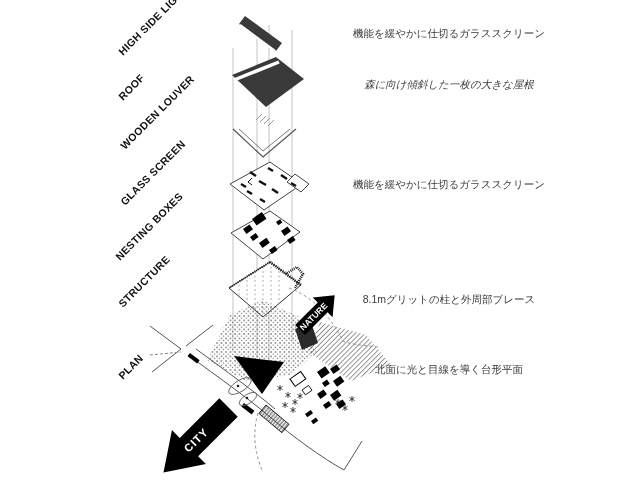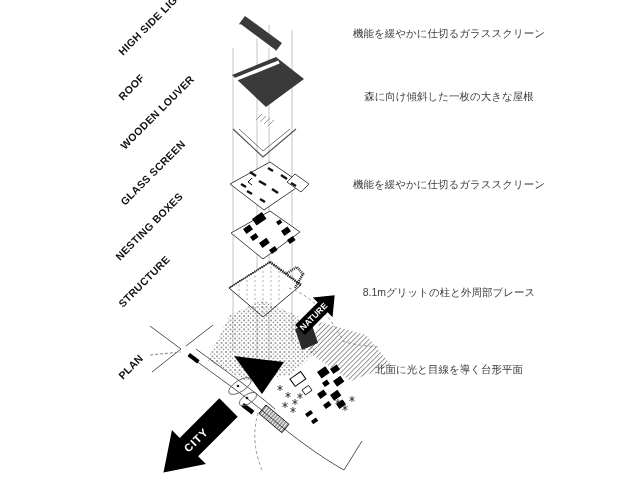--- a/index.html
+++ b/index.html
@@ -26,23 +26,23 @@
 
   <div class="llabel" style="left:125px;top:45px;">HIGH SIDE LIGHT</div>
   <div class="llabel" style="left:125px;top:90px;">ROOF</div>
   <div class="llabel" style="left:127px;top:139px;">WOODEN LOUVER</div>
   <div class="llabel" style="left:127px;top:195px;">GLASS SCREEN</div>
   <div class="llabel" style="left:122px;top:250px;">NESTING BOXES</div>
   <div class="llabel" style="left:125px;top:297px;">STRUCTURE</div>
   <div class="llabel" style="left:125px;top:369px;">PLAN</div>
 
   <div class="rlabel" style="top:27px;">機能を緩やかに仕切るガラススクリーン</div>
-  <div class="rlabel" style="top:90px;">森に向け傾斜した一枚の大きな屋根</div>
+  <div class="rlabel" style="top:78px;font-style:italic;">森に向け傾斜した一枚の大きな屋根</div>
   <div class="rlabel" style="top:178px;">機能を緩やかに仕切るガラススクリーン</div>
-  <div class="rlabel" style="top:286px;">8.1mグリットの柱と外周部ブレース</div>
+  <div class="rlabel" style="top:293px;">8.1mグリットの柱と外周部ブレース</div>
   <div class="rlabel" style="top:363px;">北面に光と目線を導く台形平面</div>
 
   <svg width="640" height="501" viewBox="0 0 640 501">
     <defs>
       <pattern id="dots" width="4.5" height="4.5" patternUnits="userSpaceOnUse">
         <circle cx="1" cy="1" r="0.75" fill="#3a3a3a"></circle>
         <circle cx="3.2" cy="3" r="0.6" fill="#3a3a3a"></circle>
       </pattern>
       <pattern id="diag" width="3.5" height="3.5" patternUnits="userSpaceOnUse" patternTransform="rotate(45)">
         <line x1="0" y1="0" x2="0" y2="3.5" stroke="#2c2c2c" stroke-width="1"></line>

